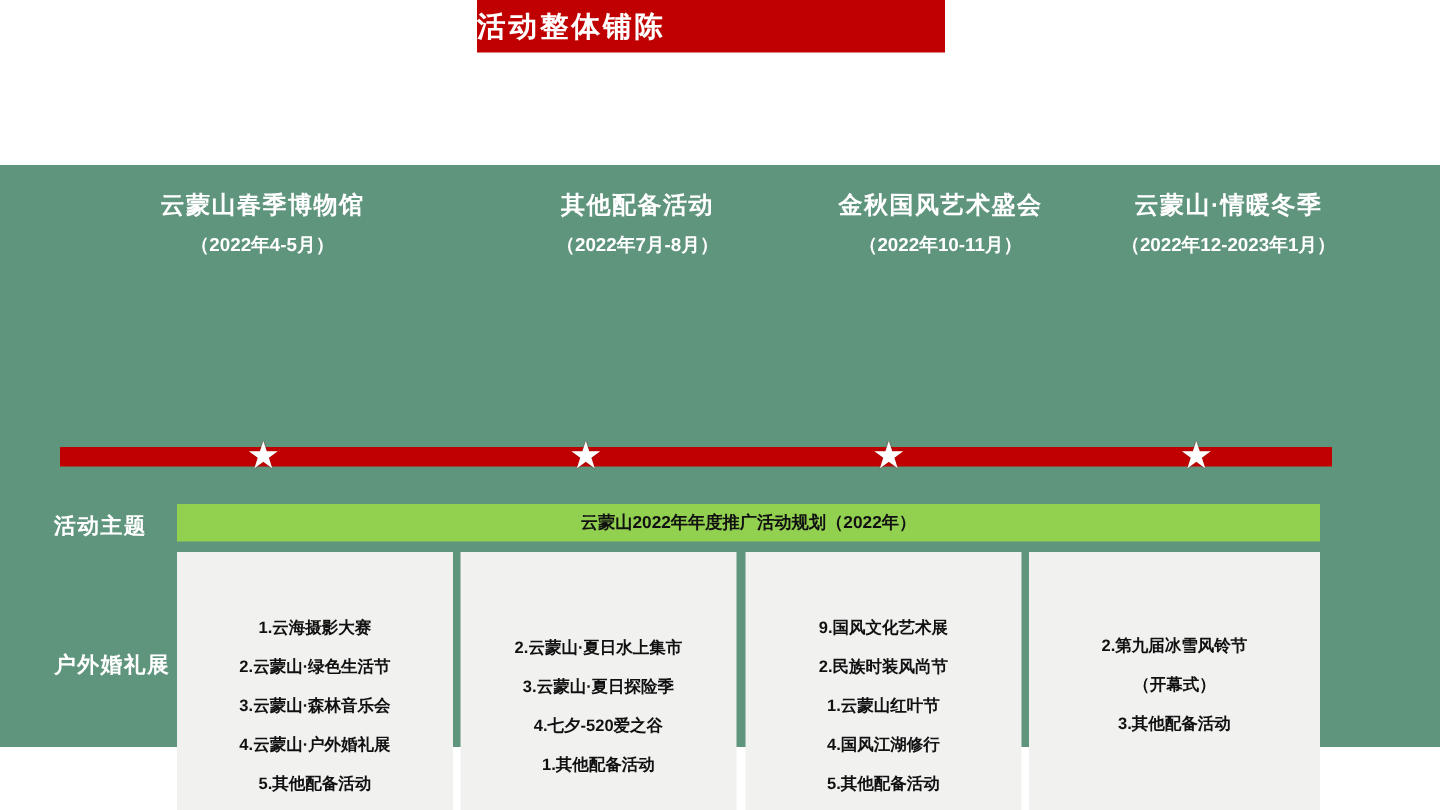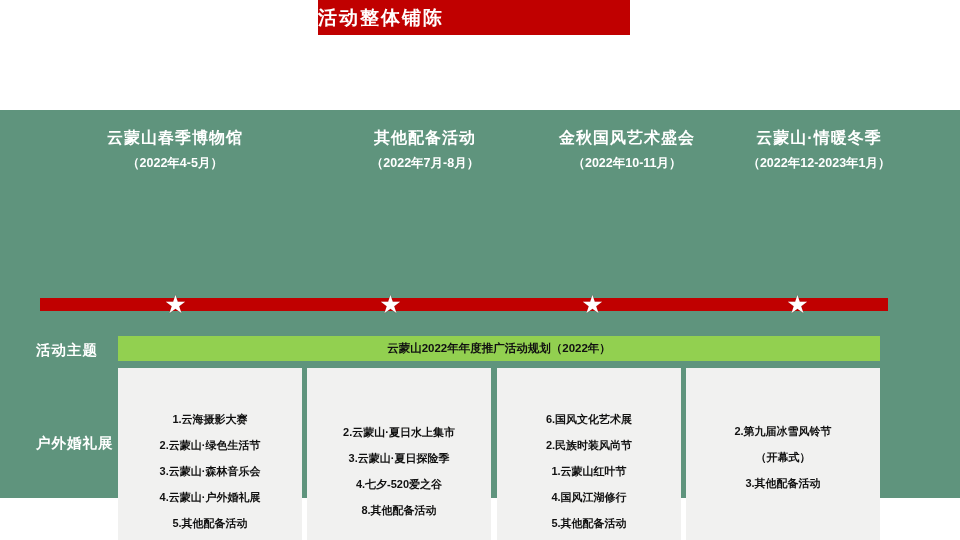--- a/index.html
+++ b/index.html
@@ -197,25 +197,25 @@
     <div class="c-item">2.云蒙山·绿色生活节</div>
     <div class="c-item">3.云蒙山·森林音乐会</div>
     <div class="c-item">4.云蒙山·户外婚礼展</div>
     <div class="c-item">5.其他配备活动</div>
   </div>
 
   <div class="card card1">
     <div class="c-item">2.云蒙山·夏日水上集市</div>
     <div class="c-item">3.云蒙山·夏日探险季</div>
     <div class="c-item">4.七夕-520爱之谷</div>
-    <div class="c-item">8.其他配备活动</div>
+    <div class="c-item">1.其他配备活动</div>
   </div>
 
   <div class="card card2">
-    <div class="c-item">6.国风文化艺术展</div>
+    <div class="c-item">9.国风文化艺术展</div>
     <div class="c-item">2.民族时装风尚节</div>
     <div class="c-item">1.云蒙山红叶节</div>
     <div class="c-item">4.国风江湖修行</div>
     <div class="c-item">5.其他配备活动</div>
   </div>
 
   <div class="card card3">
     <div class="c-item">2.第九届冰雪风铃节</div>
     <div class="c-item">（开幕式）</div>
     <div class="c-item">3.其他配备活动</div>

